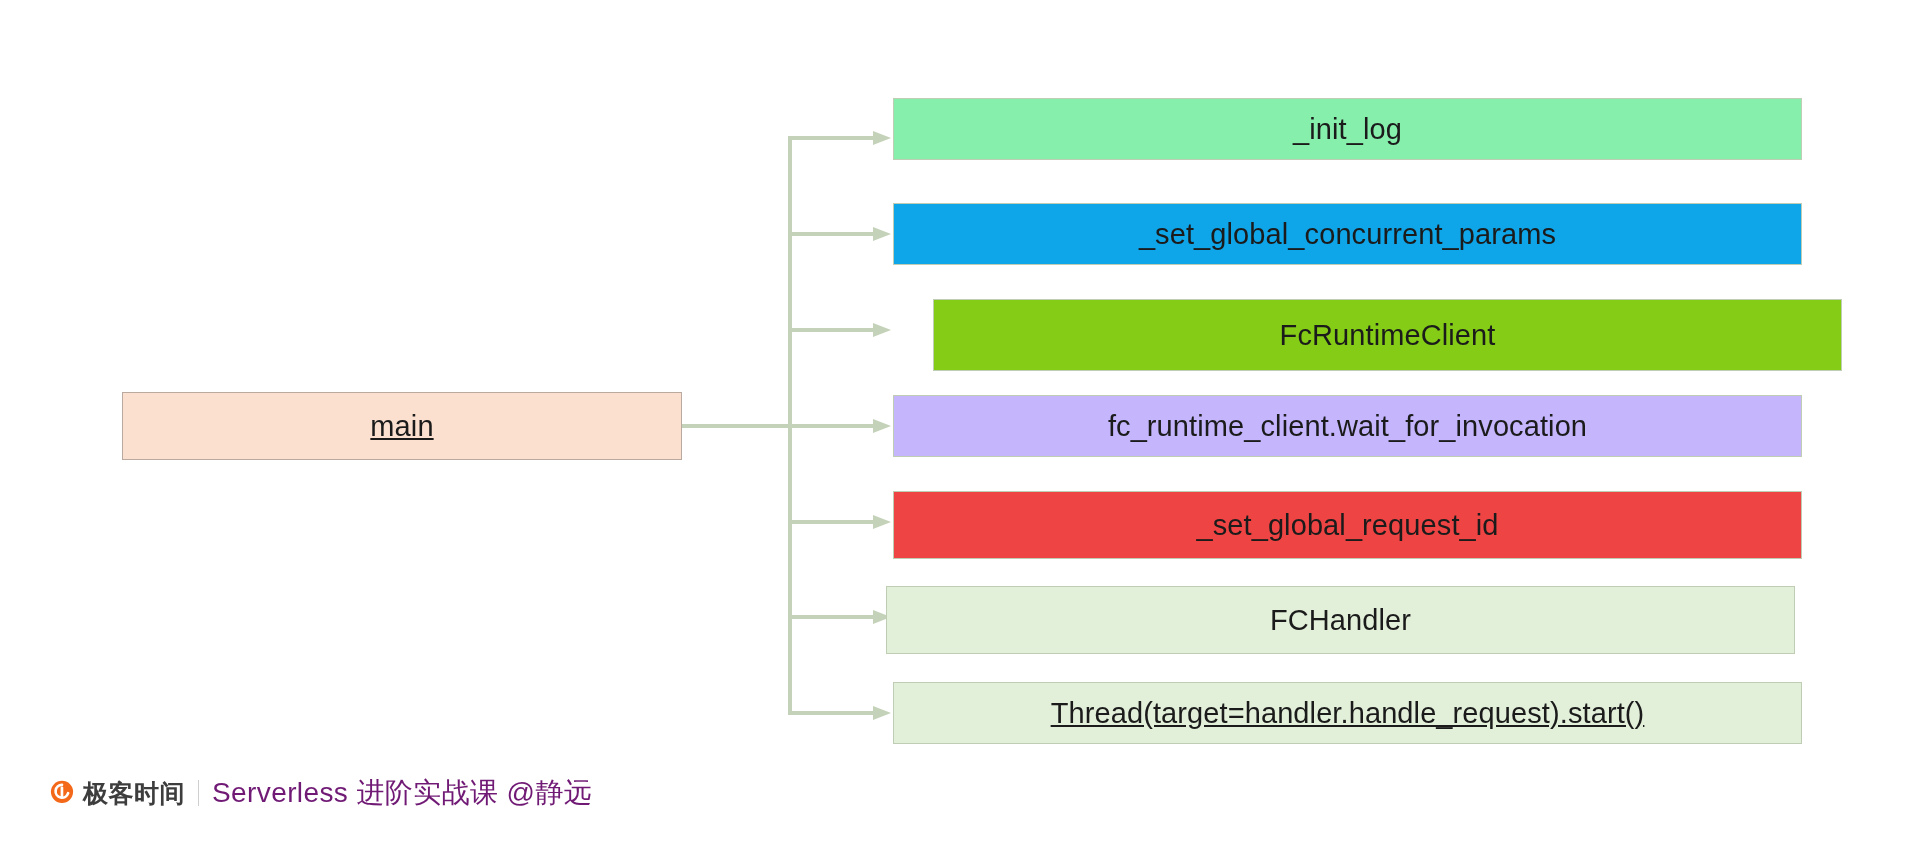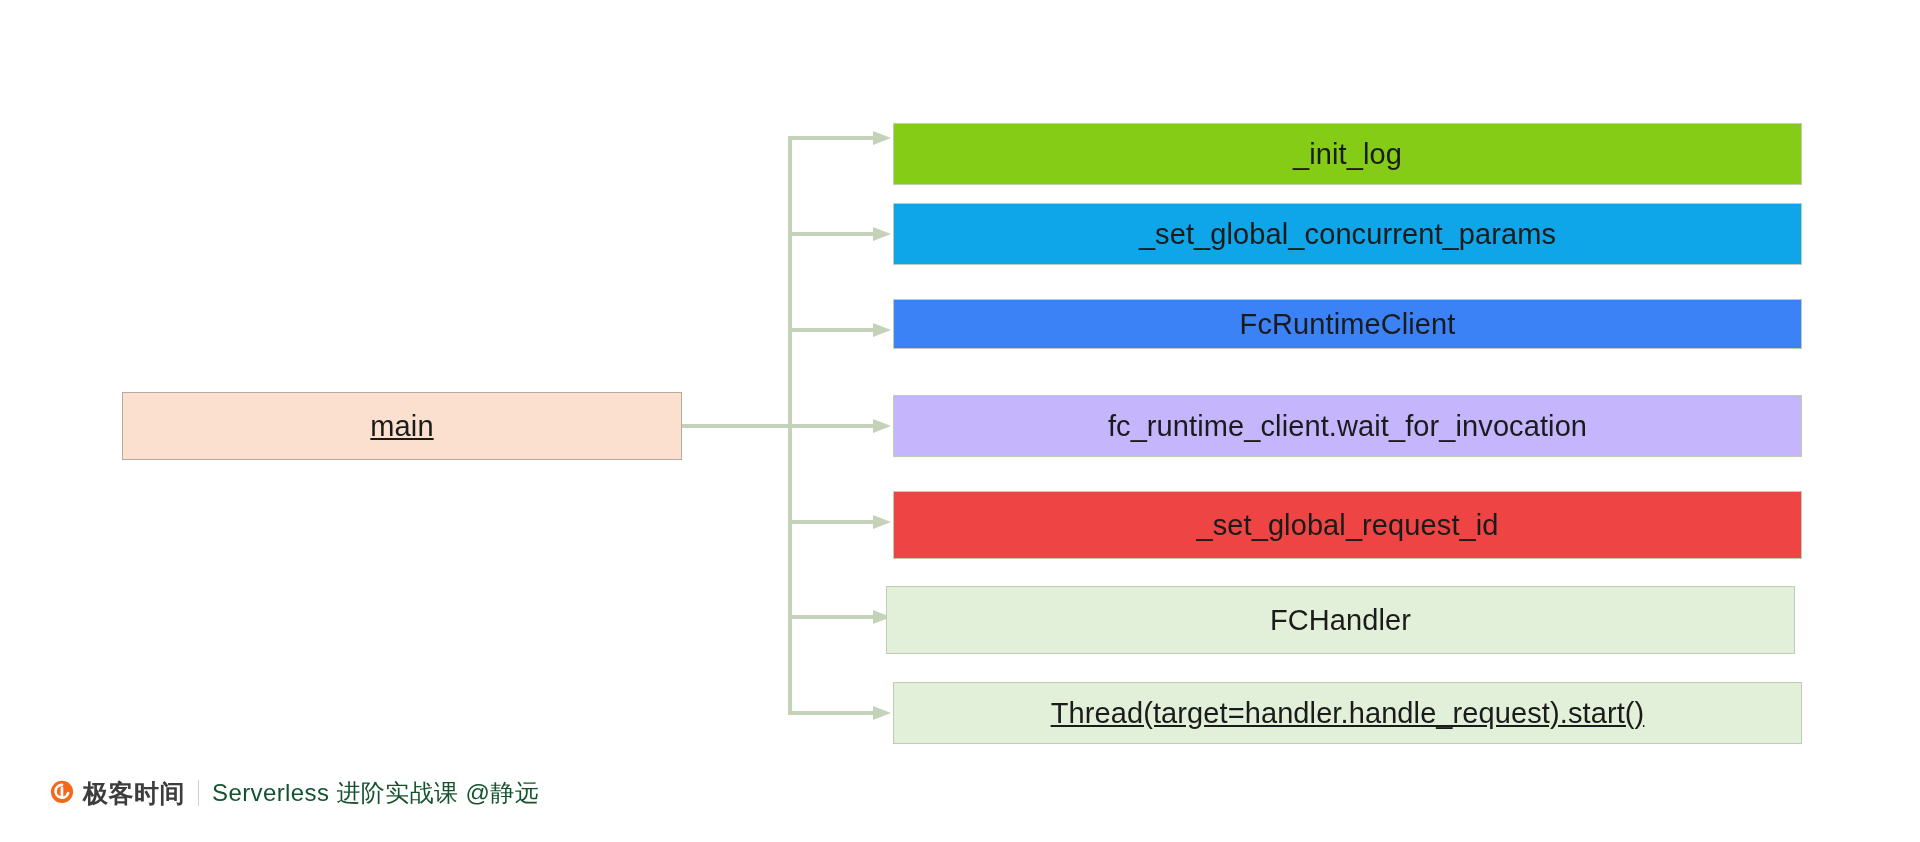--- a/index.html
+++ b/index.html
@@ -87,23 +87,23 @@
 
   #brand-divider {
     width: 1px;
     height: 26px;
     background: #cfcfcf;
     margin: 0 13px;
     flex: 0 0 auto;
   }
 
   #footer-caption {
-    font-size: 24px;
+    font-size: 28px;
     font-weight: 400;
-    color: #14532d;
+    color: #701a75;
     letter-spacing: 0.4px;
     line-height: 1;
     white-space: nowrap;
   }
 </style>
 </head>
 <body style="background: rgb(255, 255, 255);">
 
 <div id="canvas">
 
@@ -128,27 +128,27 @@
         <polygon points="891,617 873,610 873,624"></polygon>
         <polygon points="891,713 873,706 873,720"></polygon>
       </g>
   </svg>
 
   <div class="node root" id="node-root" style="left: 122px; top: 392px; width: 560px; height: 68px; background: rgb(251, 224, 208); border-color: rgb(185, 169, 158); text-decoration: underline;">
     <span>main</span>
   </div>
 
   <div id="leaf-container">
-      <div class="node leaf" style="left: 893px; top: 123px; width: 909px; height: 62px; background: #84cc16; border-color: rgb(191, 205, 180);">
+      <div class="node leaf" style="left: 893px; top: 98px; width: 909px; height: 62px; background: #86efac; border-color: rgb(191, 205, 180);">
         <span>_init_log</span>
       </div>
       <div class="node leaf" style="left: 893px; top: 203px; width: 909px; height: 62px; background: #0ea5e9; border-color: rgb(191, 205, 180);">
         <span>_set_global_concurrent_params</span>
       </div>
-      <div class="node leaf" style="left: 893px; top: 299px; width: 909px; height: 50px; background: #3b82f6; border-color: rgb(191, 205, 180);">
+      <div class="node leaf" style="left: 933px; top: 299px; width: 909px; height: 72px; background: #84cc16; border-color: rgb(191, 205, 180);">
         <span>FcRuntimeClient</span>
       </div>
       <div class="node leaf" style="left: 893px; top: 395px; width: 909px; height: 62px; background: #c4b5fd; border-color: rgb(191, 205, 180);">
         <span>fc_runtime_client.wait_for_invocation</span>
       </div>
       <div class="node leaf" style="left: 893px; top: 491px; width: 909px; height: 68px; background: #ef4444; border-color: rgb(191, 205, 180);">
         <span>_set_global_request_id</span>
       </div>
       <div class="node leaf" style="left: 886px; top: 586px; width: 909px; height: 68px; background: rgb(226, 239, 217); border-color: rgb(191, 205, 180);">
         <span>FCHandler</span>

